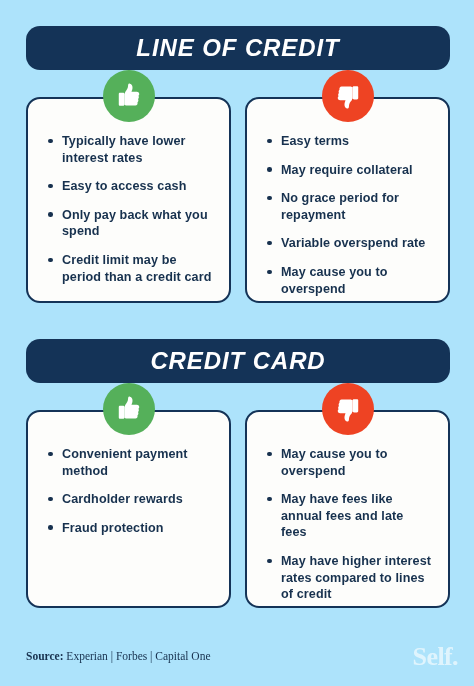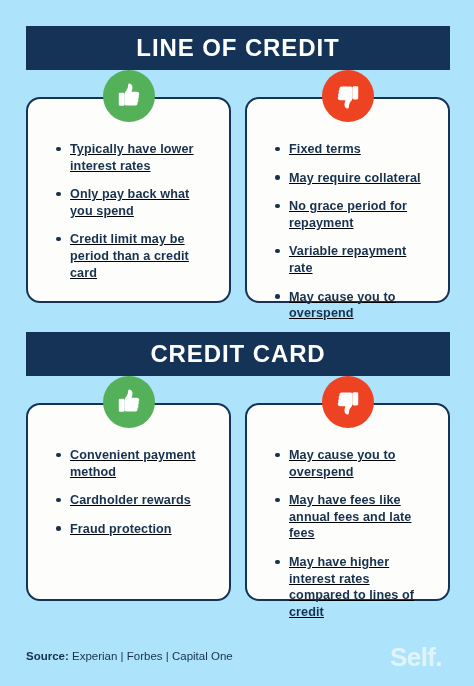--- a/index.html
+++ b/index.html
@@ -23,30 +23,31 @@
     padding: 0;
   }
 
   
   .section {
     position: absolute;
     left: 26px;
     width: 424px;
   }
   .section-1 { top: 26px; }
-  .section-2 { top: 332px; }
+  .section-2 { top: 339px; }
 
   .section-header {
     background: #143357;
-    border-radius: 0;
+    border-radius: 14px;
     height: 44px;
     display: flex;
     align-items: center;
     justify-content: center;
     box-sizing: border-box;
+    font-style: italic;
   }
   .section-header-title {
     color: #ffffff;
     font-size: 24px;
     font-weight: bold;
     letter-spacing: 0.9px;
     line-height: 1;
     text-align: center;
     white-space: nowrap;
   }
@@ -89,23 +90,22 @@
     padding: 30px 12px 14px 12px;
     min-height: 160px;
     position: relative;
     z-index: 1;
   }
   .card-s1 { height: 206px; }
   .card-s2 { height: 198px; }
 
   ul.bullets {
     list-style: none;
-    margin: 12px;
+    margin: 4px;
     padding: 0;
-    text-decoration: underline;
   }
   ul.bullets li {
     position: relative;
     padding-left: 18px;
     margin-bottom: 12px;
     color: #17314e;
     font-size: 12.6px;
     font-weight: bold;
     line-height: 1.32;
     letter-spacing: 0.1px;
@@ -119,26 +119,27 @@
     width: 4.5px;
     height: 4.5px;
     border-radius: 50%;
     background: #17314e;
   }
 
   
   .footer {
     position: absolute;
     left: 26px;
-    right: 32px;
+    right: 16px;
     bottom: 14px;
     height: 30px;
     display: flex;
     align-items: center;
     justify-content: space-between;
+    font-family: Liberation Serif, serif;
   }
   .source {
     color: #17314e;
     font-size: 11.5px;
     line-height: 1;
     white-space: nowrap;
   }
   .source b { font-weight: bold; }
   .source .src-text { font-weight: normal; }
   .logo {
@@ -166,41 +167,42 @@
       <div class="col">
         <div class="badge pros">
           <svg width="30" height="30" viewBox="0 0 32 32" aria-hidden="true">
             <path fill="#ffffff" d="M11.6 13.2c0-1.1 0.5-1.9 1.3-2.9 0.9-1.1 1.6-2.2 1.9-3.6 0.2-0.9 0.1-1.8 0.3-2.6 0.2-0.9 0.9-1.4 1.8-1.3 1.3 0.2 2.2 1.1 2.6 2.4 0.5 1.8 0.2 3.5-0.5 5.2-0.1 0.3-0.2 0.6-0.4 1h1.2c1.5 0 3 0 4.5 0 1.7 0 2.9 1.4 2.6 3-0.1 0.4-0.3 0.8-0.6 1.1-0.2 0.2-0.2 0.3-0.1 0.6 0.5 1 0.4 2-0.3 2.9-0.2 0.2-0.2 0.4-0.1 0.7 0.4 1 0.2 2-0.5 2.8-0.2 0.2-0.3 0.4-0.2 0.7 0.3 1.5-0.7 2.9-2.2 3-0.2 0-0.4 0-0.6 0-3 0-6 0-9 0-0.3 0-0.5-0.1-0.8-0.2-0.5-0.2-1-0.4-1.5-0.6v-12.2z"></path>
             <path fill="#ffffff" d="M9.6 26.4h-3.1c-0.9 0-1.4-0.5-1.4-1.4v-11.2c0-0.9 0.5-1.4 1.4-1.4h3.1c0.9 0 1.4 0.5 1.4 1.4v11.2c0 0.9-0.5 1.4-1.4 1.4z"></path>
           </svg>
         </div>
         <div class="card card-s1">
           <ul class="bullets">
             <li>Typically have lower interest rates</li>
+            <li>Easy to access cash</li>
             <li>Only pay back what you spend</li>
             <li>Credit limit may be period than a credit card</li>
           </ul>
         </div>
       </div>
 
       <div class="col">
         <div class="badge cons">
           <svg width="30" height="30" viewBox="0 0 32 32" aria-hidden="true">
             <g transform="rotate(180 16 16)">
               <path fill="#ffffff" d="M11.6 13.2c0-1.1 0.5-1.9 1.3-2.9 0.9-1.1 1.6-2.2 1.9-3.6 0.2-0.9 0.1-1.8 0.3-2.6 0.2-0.9 0.9-1.4 1.8-1.3 1.3 0.2 2.2 1.1 2.6 2.4 0.5 1.8 0.2 3.5-0.5 5.2-0.1 0.3-0.2 0.6-0.4 1h1.2c1.5 0 3 0 4.5 0 1.7 0 2.9 1.4 2.6 3-0.1 0.4-0.3 0.8-0.6 1.1-0.2 0.2-0.2 0.3-0.1 0.6 0.5 1 0.4 2-0.3 2.9-0.2 0.2-0.2 0.4-0.1 0.7 0.4 1 0.2 2-0.5 2.8-0.2 0.2-0.3 0.4-0.2 0.7 0.3 1.5-0.7 2.9-2.2 3-0.2 0-0.4 0-0.6 0-3 0-6 0-9 0-0.3 0-0.5-0.1-0.8-0.2-0.5-0.2-1-0.4-1.5-0.6v-12.2z"></path>
               <path fill="#ffffff" d="M9.6 26.4h-3.1c-0.9 0-1.4-0.5-1.4-1.4v-11.2c0-0.9 0.5-1.4 1.4-1.4h3.1c0.9 0 1.4 0.5 1.4 1.4v11.2c0 0.9-0.5 1.4-1.4 1.4z"></path>
             </g>
           </svg>
         </div>
         <div class="card card-s1">
           <ul class="bullets">
-            <li>Fixed terms</li>
+            <li>Easy terms</li>
             <li>May require collateral</li>
             <li>No grace period for repayment</li>
-            <li>Variable repayment rate</li>
+            <li>Variable overspend rate</li>
             <li>May cause you to overspend</li>
           </ul>
         </div>
       </div>
 
     </div>
   </div>
 
   <div class="section section-2">
     <div class="section-header">

